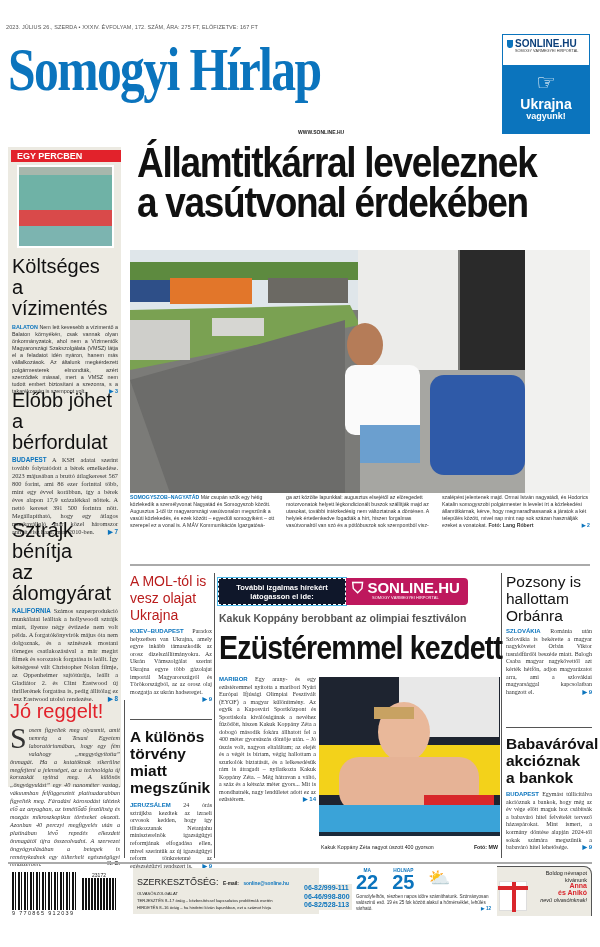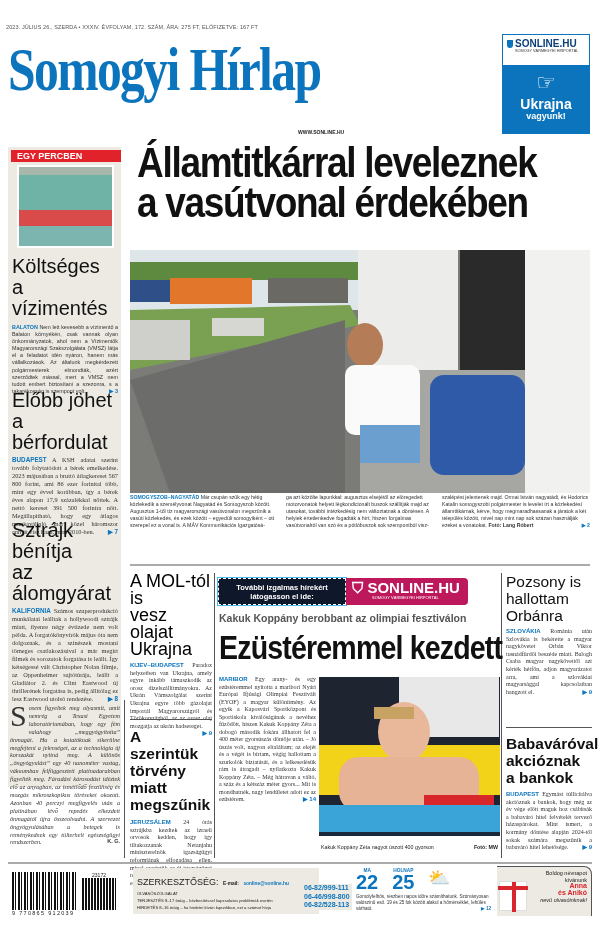--- a/index.html
+++ b/index.html
@@ -81,20 +81,21 @@
 
 <div class="abs" style="left:12px;top:520px;width:106px">
   <div class="h-left">
       <div>Sztrájk bénítja</div>
       <div>az álomgyárat</div>
     </div>
   <div class="body-r" style="margin-top:3px;font-size:6.3px;line-height:8px"><span class="kw">KALIFORNIA</span> <span>Számos szuperprodukció munkálatai leálltak a hollywoodi sztrájk miatt, ilyenre négy évtizede nem volt példa. A forgatókönyvírók május óta nem dolgoznak, és a színészek mostani tömeges csatlakozásával a már megírt filmek és sorozatok forgatása is leállt. Így kétségessé vált Christopher Nolan filmje, az Oppenheimer sajtótúrája, leállt a Gladiátor 2. és Clint Eastwood új thrillerének forgatása is, pedig állítólag ez lesz Eastwood utolsó rendezése.</span> <span class="arr">▶ 8</span></div>
 </div>
 
 <div class="abs" style="left:10px;top:700px;width:110px">
+  <div class="sans" style="font-size:20px;color:#e2222b;line-height:22px">Jó reggelt!</div>
   <div class="body-r" style="font-style:italic;font-size:6.2px;line-height:7.9px;margin-top:4px"><span style="float:left;font-size:30px;line-height:24px;margin-right:2px;font-style:normal">S</span><span>osem figyeltek meg olyasmit, amit nemrég a Texasi Egyetem laboratóriumában, hogy egy fém valahogy „meggyógyította” önmagát. Ha a kutatóknak sikerülne megfejteni a jelenséget, az a technológia új korszakát nyitná meg. A különös „öngyógyulást” egy 40 nanométer vastag, vákuumban felfüggesztett platinadarabban figyelték meg. Fáradási károsodást idéztek elő az anyagban, az ismétlődő feszültség és mozgás mikroszkopikus töréseket okozott. Azonban 40 perczyi megfigyelés után a platinában lévő repedés elkezdett önmagától újra összeolvadni. A szervezet öngyógyulásában a betegek is reménykednek egy túlterhelt egészségügyi rendszerben.</span> <span class="sans" style="float:right;font-style:normal;font-weight:bold;font-size:5.5px">K. G.</span></div>
 </div>
 
 <div class="abs vline" style="left:124px;top:700px;height:158px"></div>
 
 <div class="abs mainh">
     <div>Államtitkárral leveleznek</div>
     <div style="margin-top:2px">a vasútvonal érdekében</div>
   </div>
 
@@ -122,32 +123,32 @@
 </div>
 
 <div class="abs capcols">
   <div><span class="kw">SOMOGYSZOB–NAGYATÁD</span> <span>Már csupán szűk egy hétig közlekedik a személyvonat Nagyatád és Somogyszob között. Augusztus 1-től tíz magyarországi vasútvonalon megszűnik a vasúti közlekedés, és ezek között – egyedüli somogyiként – ott szerepel ez a vonal is. A MÁV Kommunikációs Igazgatósá-</span></div>
   <div>ga azt közölte lapunkkal: augusztus elsejétől az elöregedett motorvonatok helyett légkondicionált buszok szállítják majd az utasokat, további intézkedésig nem változtatnak a döntésen. A helyiek értetlenkedve fogadták a hírt, hiszen forgalmas vasútvonalról van szó és a pótlóbuszok sok szempontból visz-</div>
   <div><span>szalépést jelentenek majd. Ormai István nagyatádi, és Hodorics Katalin somogyszobi polgármester is levelet írt a közlekedési államtitkárnak, kérve, hogy megmaradhassanak a járatok a két település között, mivel nap mint nap sok százan használják ezeket a vonatokat.</span> <b>Fotó: Lang Róbert</b> <span class="arr">▶ 2</span></div>
 </div>
 <div class="abs rule" style="left:130px;top:564px;width:460px"></div>
 
 <div class="abs" style="left:130px;top:573px;width:82px">
-  <div class="sans" style="font-size:18px;line-height:17px;color:#000000">
+  <div class="sans" style="font-size:14px;line-height:17px;color:#b91c1c">
       <div>A MOL-tól is</div>
       <div>vesz olajat</div>
       <div>Ukrajna</div>
     </div>
   <div class="body-r" style="margin-top:4px;font-size:6px;line-height:7.6px"><span class="kw">KIJEV–BUDAPEST</span> <span>Paradox helyzetben van Ukrajna, amely egyre inkább támaszkodik az orosz dízelszállítmányokra. Az Ukrán Vámszolgálat szerint Ukrajna egyre több gázolajat importál Magyarországról és Törökországból, az az orosz olaj mozgatja az ukrán hadsereget.</span> <span class="arr">▶ 9</span></div>
 </div>
 <div class="abs" style="left:130px;top:719px;width:82px;height:1px;background:#555"></div>
 
 <div class="abs" style="left:130px;top:728px;width:82px">
   <div class="midh" style="font-size:15.5px;line-height:17px">
-      <div>A szerintük</div>
+      <div>A különös</div>
       <div>törvény miatt</div>
       <div>megszűnik</div>
     </div>
   <div class="body-r" style="margin-top:6px;font-size:6px;line-height:7.6px"><span class="kw">JERUZSÁLEM</span> <span>24 órás sztrájkba kezdtek az izraeli orvosok kedden, hogy így tiltakozzanak Netanjahu miniszterelnök igazságügyi reformjának elfogadása ellen, mivel szerintük az új igazságügyi reform tönkretenné az egészségügyi rendszert is.</span> <span class="arr">▶ 9</span></div>
 </div>
 
 <div class="abs vline" style="left:214px;top:573px;height:285px"></div>
 <div class="abs vline" style="left:501px;top:573px;height:285px"></div>
 
 <div class="abs promo sans">

